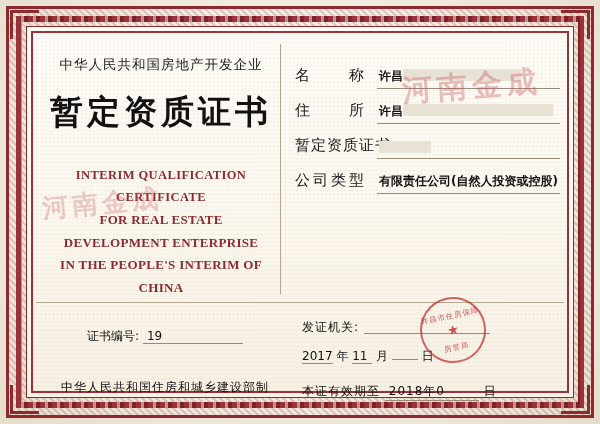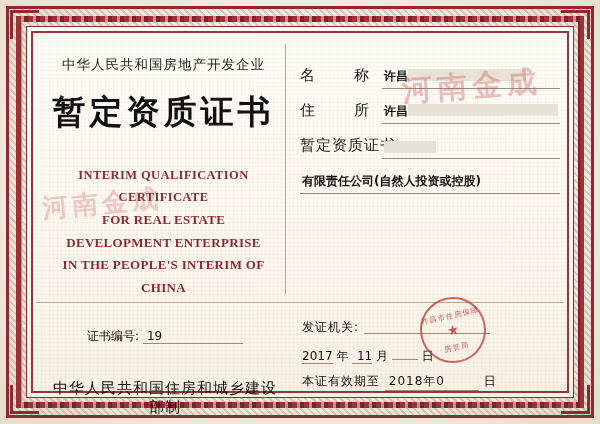--- a/index.html
+++ b/index.html
@@ -228,42 +228,42 @@
     font-family: "DejaVu Sans", "Liberation Sans", sans-serif;
     font-size: 12px;
     color: #111;
     margin-top: 12px;
     white-space: nowrap;
   }
   .date-line .u {
     display: inline-block;
     border-bottom: 1px solid #9b8b76;
     min-width: 30px;
-    text-align: right;
+    text-align: left;
   }
   .date-line .u.sm { min-width: 20px; }
   .date-line .u.blank { min-width: 26px; }
   .valid-line {
     font-family: "DejaVu Sans", "Liberation Sans", sans-serif;
     font-size: 12px;
     color: #111;
-    margin-top: 8px;
+    margin-top: 18px;
     letter-spacing: 1px;
     white-space: nowrap;
   }
   .valid-line .u {
     display: inline-block;
     border-bottom: 1px solid #9b8b76;
     min-width: 90px;
     text-align: left;
     padding-left: 4px;
   }
   .dept-line {
     font-family: "DejaVu Sans", "Liberation Sans", sans-serif;
-    font-size: 15px;
+    font-size: 12px;
     color: #111;
     letter-spacing: 1px;
   }
 
   
   .wm {
     position: absolute;
     font-family: "DejaVu Sans", "Liberation Sans", sans-serif;
     font-weight: bold;
     color: rgba(196, 92, 92, 0.38);
@@ -370,20 +370,21 @@
         </div>
 
         <div class="row">
           <div class="lbl tight">暂定资质证书</div>
           <div class="val">
             <span></span><span class="redact" style="width:52px"></span>
           </div>
         </div>
 
         <div class="row">
+          <div class="lbl">公司类型</div>
           <div class="val">有限责任公司(自然人投资或控股)</div>
         </div>
 
         <div class="wm wm-right">河南金成</div>
       </div>
     </div>
 
     <div class="lower">
 
       <div class="lower-left">

